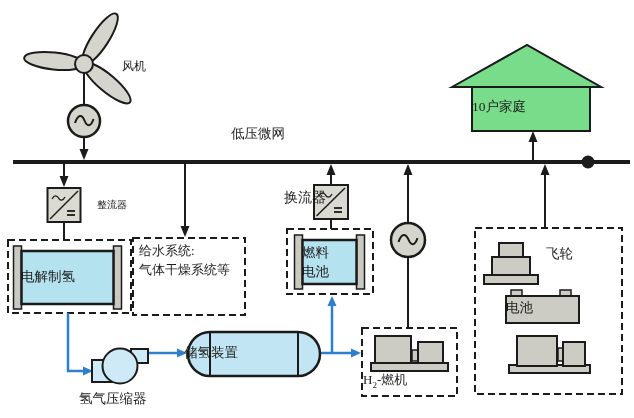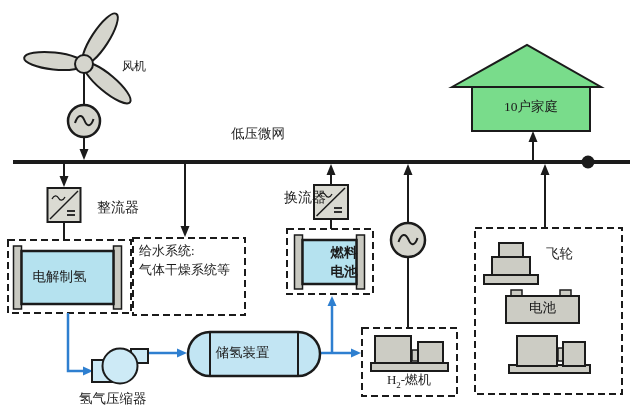--- a/index.html
+++ b/index.html
@@ -2,21 +2,21 @@
 <html><head>
 <meta charset="utf-8">
 <style>
   html,body{margin:0;padding:0;background:#fff;}
   #stage{
     position:relative;width:634px;height:418px;background:#ffffff;overflow:hidden;
     font-family:"Liberation Serif","DejaVu Serif",serif;color:#1b1b1b;
   }
   #diagram-svg{position:absolute;left:0;top:0;}
   .lbl{position:absolute;font-size:13.5px;line-height:1.25;white-space:nowrap;color:#1b1b1b;}
-  .lbl.center{text-align:center;white-space:normal;}
+  .lbl.center{text-align:left;white-space:normal;}
   .aux{white-space:normal;line-height:18.5px;font-size:13px;}
   sub{font-size:9px;}
 </style>
 </head>
 <body>
 
 <div id="stage">
 
   <svg id="diagram-svg" width="634" height="418" viewBox="0 0 634 418">
 
@@ -149,32 +149,32 @@
       <rect x="188" y="332" width="132" height="44" rx="22" ry="22" fill="#c2e5f3" stroke="#1b1b1b" stroke-width="2.5"></rect>
       <line x1="210" y1="333" x2="210" y2="375" stroke="#1b1b1b" stroke-width="2"></line>
       <line x1="298" y1="333" x2="298" y2="375" stroke="#1b1b1b" stroke-width="2"></line>
     </g>
   </svg>
 
   <div class="lbl" style="left:122px;top:59px;font-size:12px;">风机</div>
 
   <div class="lbl" style="left:231px;top:126px;">低压微网</div>
 
-  <div class="lbl" style="left:97px;top:199px;font-size:14px;">整流器</div>
+  <div class="lbl" style="left:97px;top:199px;font-size:10px;">整流器</div>
 
   <div class="lbl" style="left:243px;top:189px;font-size:14px;margin-left:41px;">换流器</div>
 
   <div class="lbl aux" style="left:139px;top:242px;width:104px;">
     <div>给水系统:</div>
     <div>气体干燥系统等</div>
   </div>
 
   <div class="lbl center" style="left:21px;top:269px;width:77px;">电解制氢</div>
 
-  <div class="lbl center" style="left:311px;top:243px;width:66px;line-height:19px;font-weight:bold;">
+  <div class="lbl center" style="left:302px;top:243px;width:66px;line-height:19px;">
     <div>燃料</div>
     <div>电池</div>
   </div>
 
   <div class="lbl center" style="left:184px;top:345px;width:117px;">储氢装置</div>
 
   <div class="lbl" style="left:79px;top:391px;">氢气压缩器</div>
 
   <div class="lbl center" style="left:363px;top:372px;width:92px;font-size:13px;"><span>H</span><sub>2</sub><span>-燃机</span></div>
 

